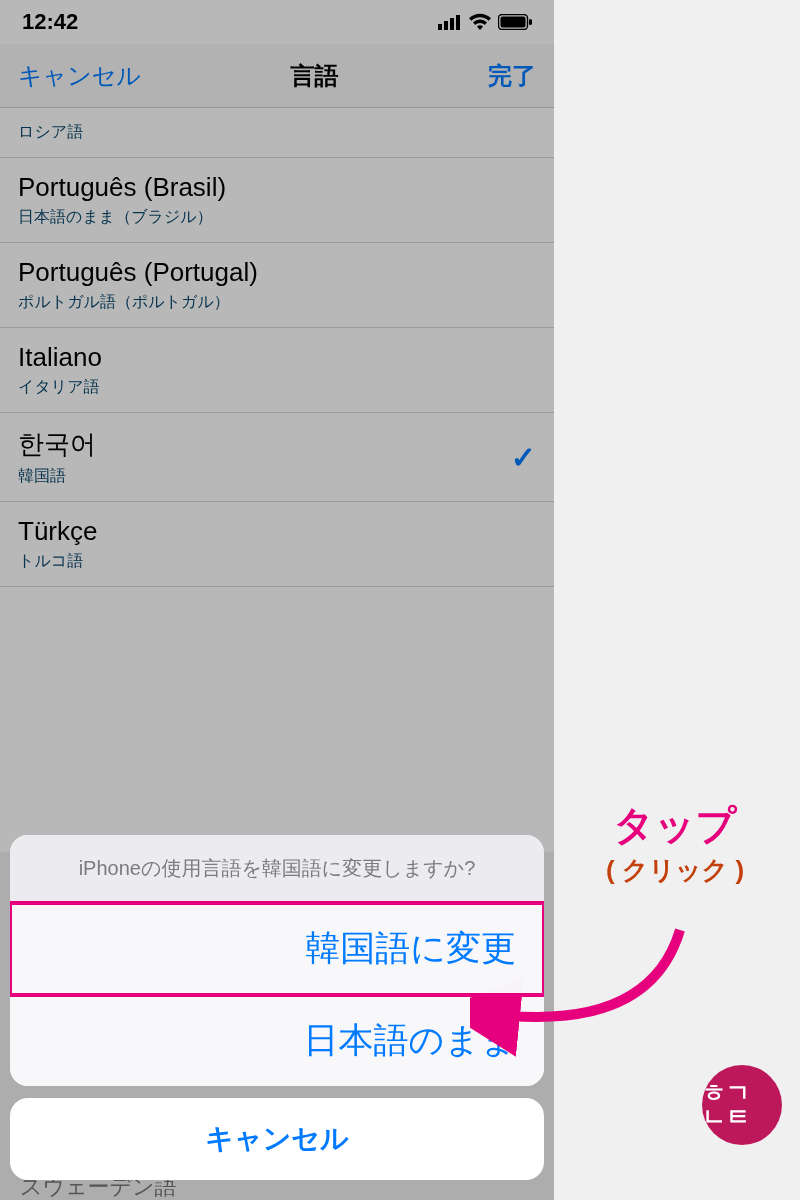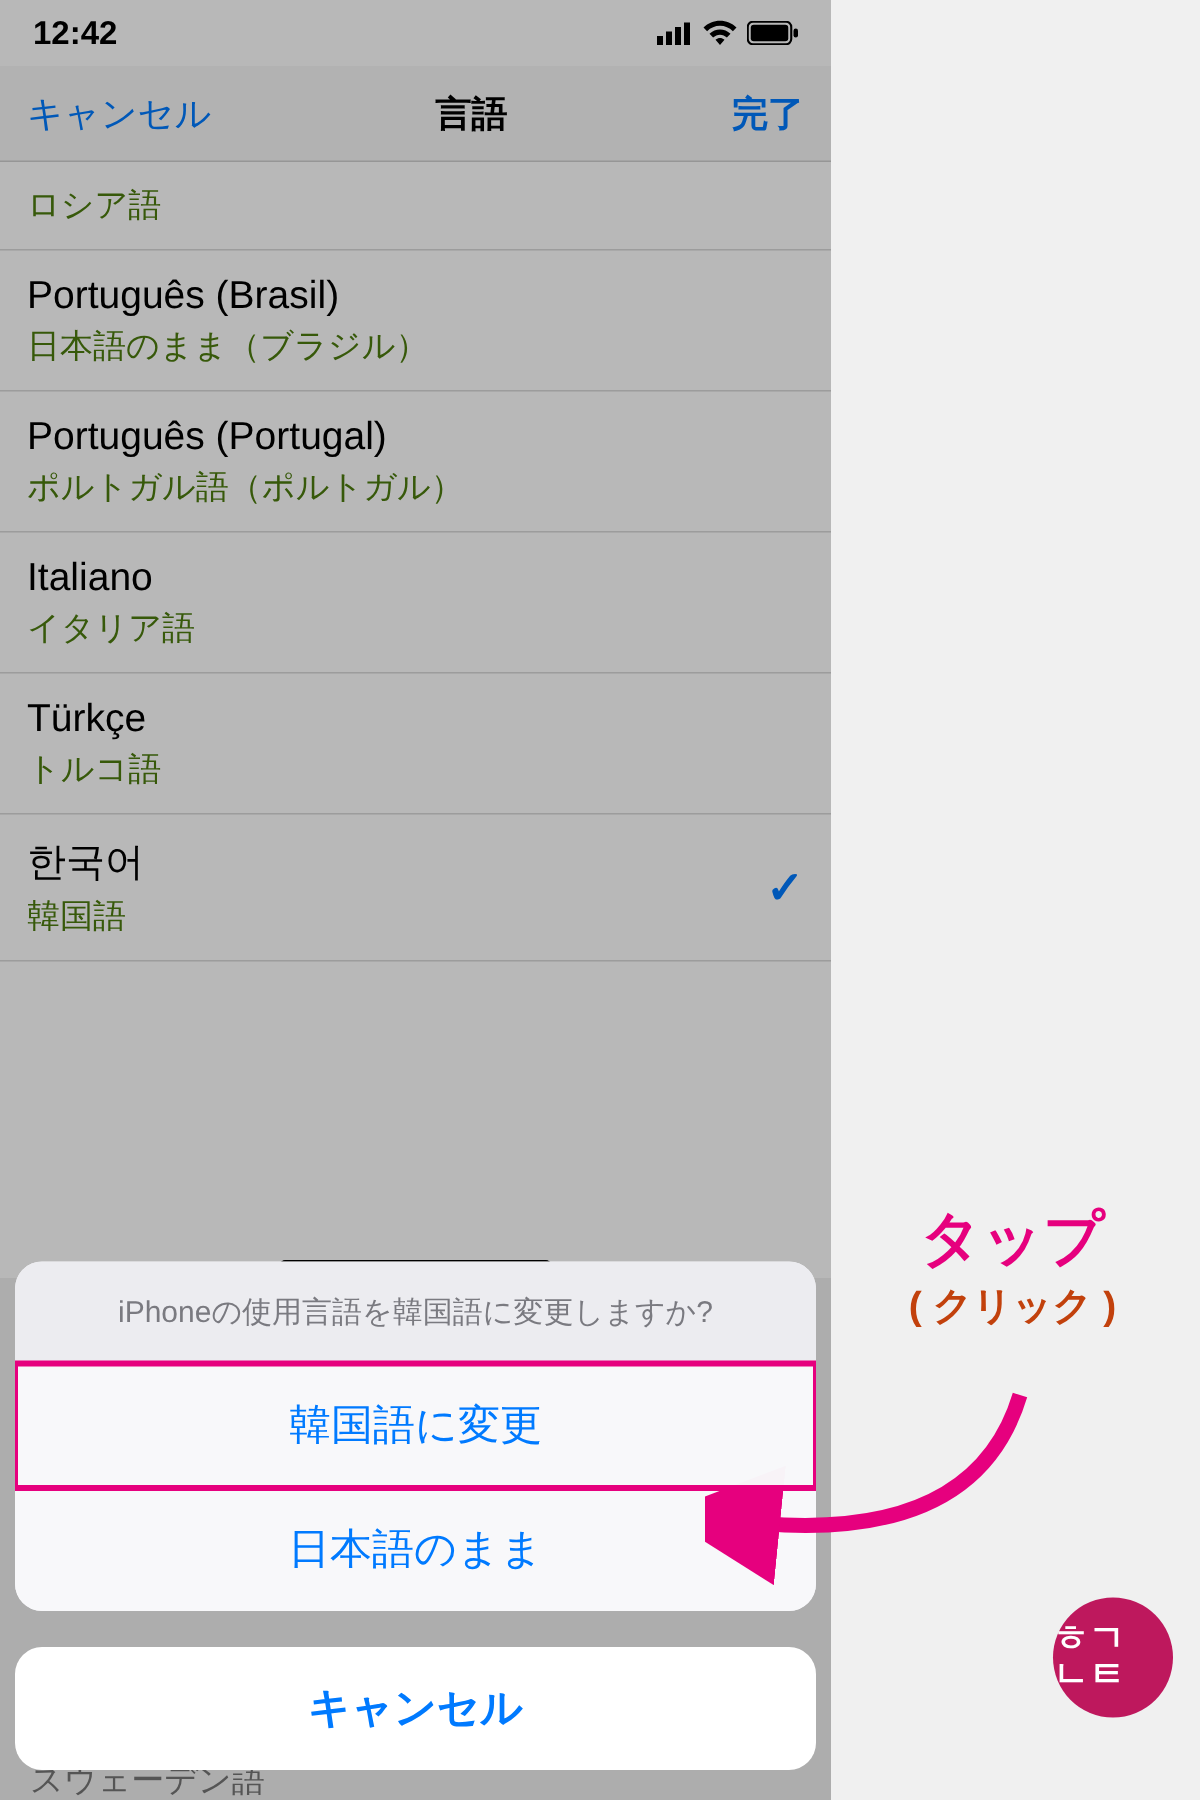--- a/index.html
+++ b/index.html
@@ -54,46 +54,46 @@
   }
   .row {
     padding: 14px 18px 14px 18px;
     border-bottom: 1px solid #d8d8d8;
     display: flex;
     align-items: center;
     justify-content: space-between;
   }
   .row .names { display: flex; flex-direction: column; gap: 4px; }
   .row .native { font-size: 26px; color: #000; }
-  .row .sub { font-size: 22px; color: #4d7c0f; }
+  .row .sub { font-size: 16px; color: #0c4a6e; }
   .check { color: #007aff; font-size: 30px; font-weight: 800; }
   
   .sheet-wrap {
     position: absolute;
     left: 10px; right: auto;
     width: 534px;
     bottom: 20px;
   }
   .sheet-group {
     background: rgba(245,245,248,0.97);
     border-radius: 18px;
     overflow: hidden;
-    margin-bottom: 24px;
+    margin-bottom: 12px;
   }
   .sheet-msg {
     text-align: center;
     font-size: 20px;
     color: #7a7a80;
     padding: 20px 40px;
     border-bottom: 1px solid #d5d5da;
     background: rgba(235,235,240,0.97);
   }
   .sheet-btn {
-    text-align: center;
-    font-size: 28px;
+    text-align: right;
+    font-size: 35px;
     color: #007aff;
     padding: 22px 28px;
     border-bottom: 1px solid #d5d5da;
     background: rgba(248,248,250,0.98);
   }
   .sheet-btn:last-child { border-bottom: none; }
   .sheet-cancel {
     background: #fff;
     border-radius: 18px;
     text-align: center;
@@ -221,30 +221,30 @@
         </div>
       </div>
       <div class="row">
         <div class="names">
           <div class="native">Italiano</div>
           <div class="sub">イタリア語</div>
         </div>
       </div>
       <div class="row">
         <div class="names">
+          <div class="native">한국어</div>
+          <div class="sub">韓国語</div>
+        </div>
+        <span class="check">✓</span>
+      </div>
+      <div class="row">
+        <div class="names">
           <div class="native">Türkçe</div>
           <div class="sub">トルコ語</div>
         </div>
-      </div>
-      <div class="row">
-        <div class="names">
-          <div class="native">한국어</div>
-          <div class="sub">韓国語</div>
-        </div>
-        <span class="check">✓</span>
       </div>
     </div>
 
   <div class="home-indicator"></div>
 </div>
 
 <div class="dim"></div>
 
 <div class="peek-row">
   <div class="native">Svenska</div>

